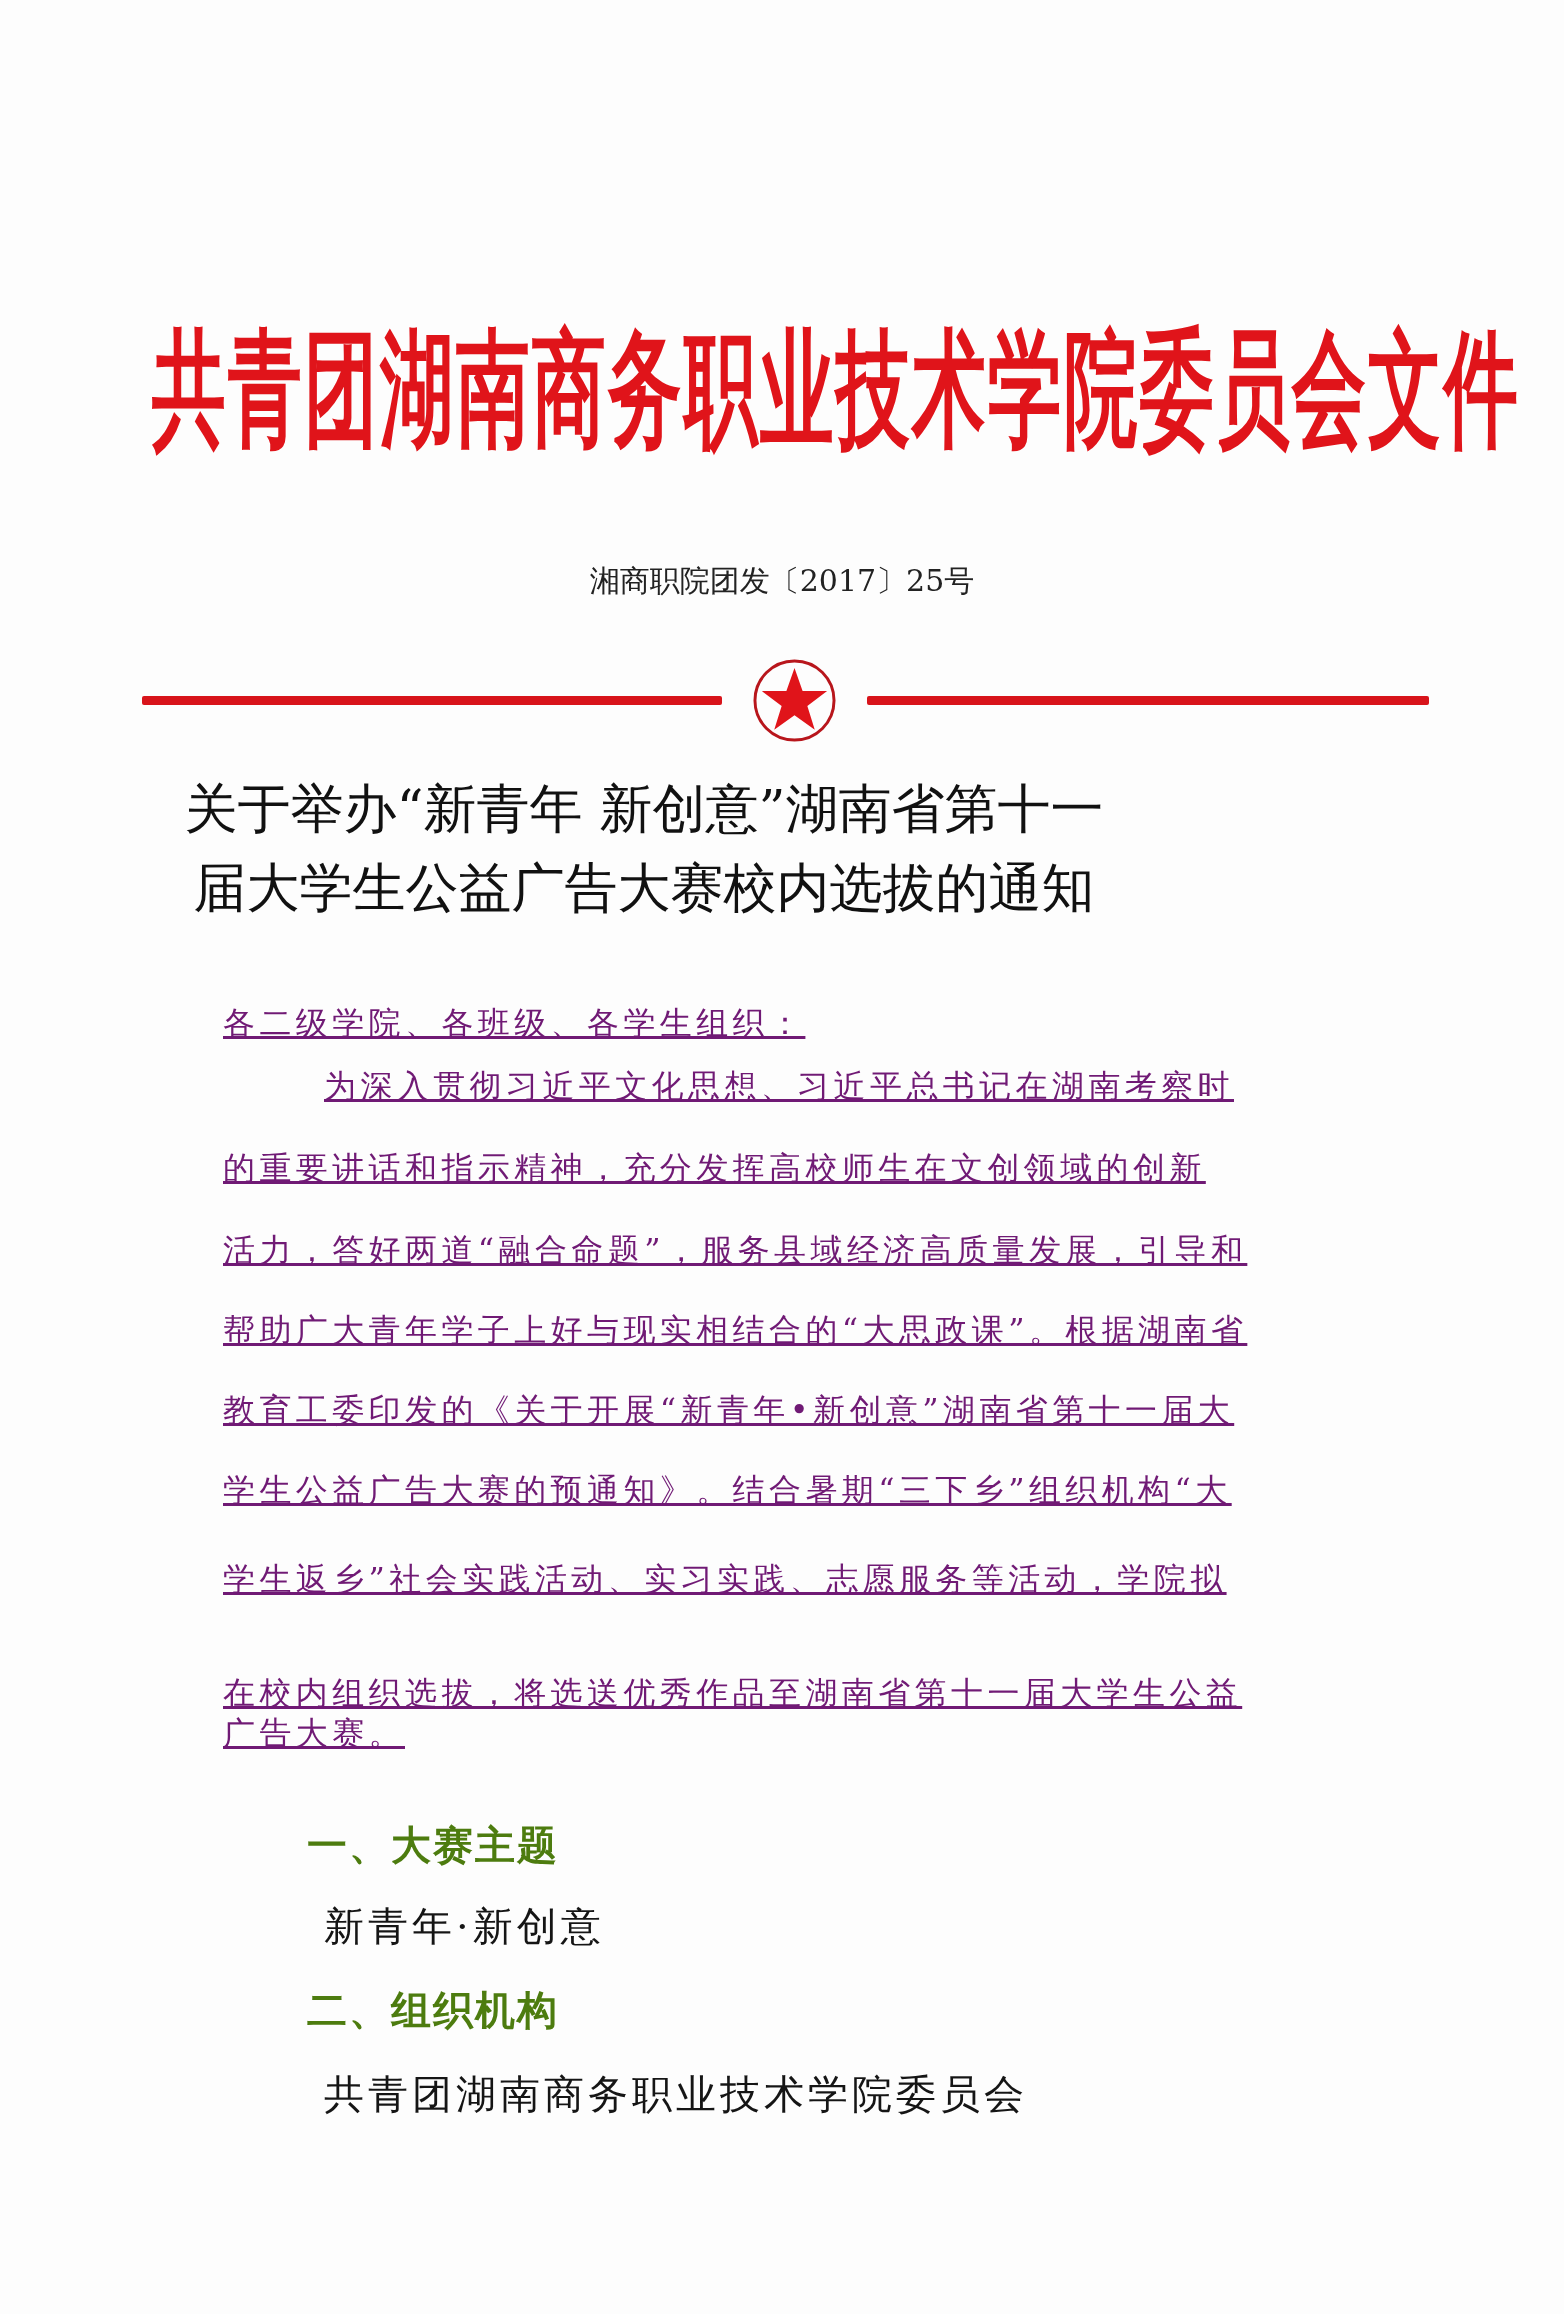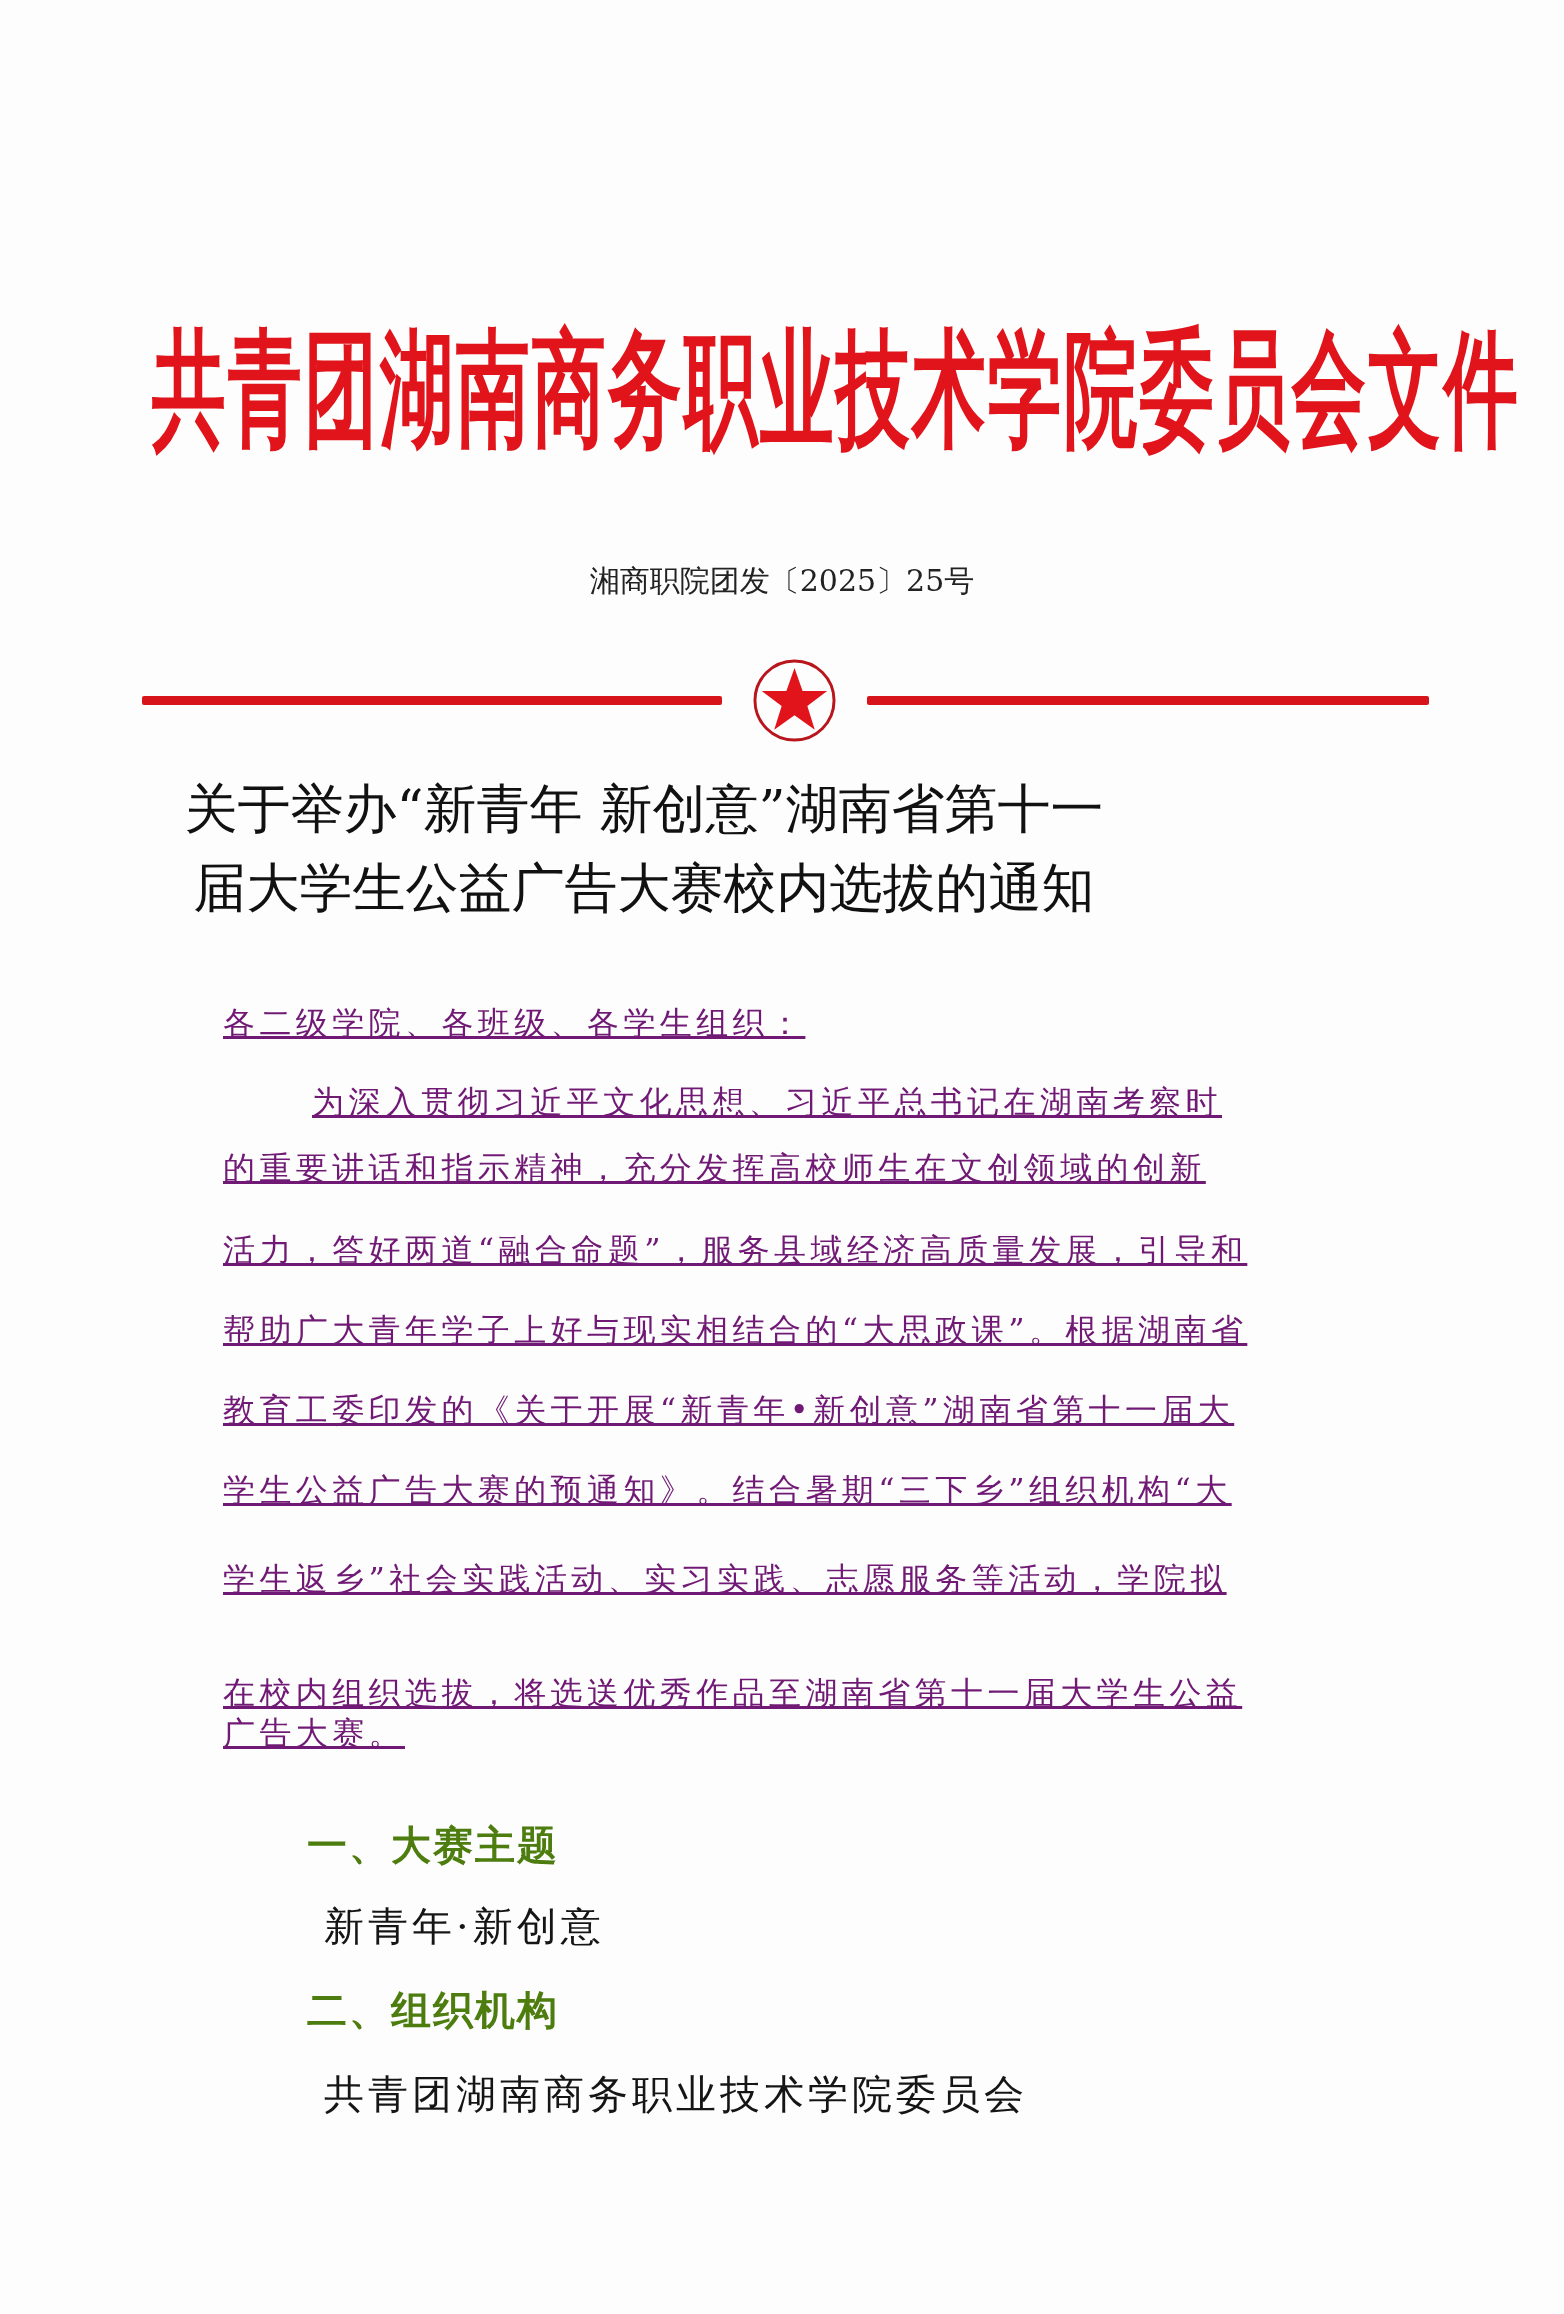--- a/index.html
+++ b/index.html
@@ -16,21 +16,21 @@
     letter-spacing:0;
   }
   .red-head span { display:inline-block; transform:scaleX(0.58); transform-origin:center; width:76px; text-align:center; }
   .docno { left:0; width:1564px; top:559px; text-align:center; font-size:30px; line-height:44px; color:#222; }
   .rule { position:absolute; height:9px; background:#d8141b; top:696px; border-radius:2px; }
   .emblem { position:absolute; left:752px; top:658px; width:85px; height:85px; }
   .title { left:0; width:1288px; text-align:center; font-size:53px; line-height:79px; color:#111; font-family:"DejaVu Serif", "Liberation Serif", serif; }
   .t1 { top:769px; }
   .t2 { top:848px; }
   .p { left:223px; font-size:32px; line-height:50px; letter-spacing:4.4px; color:#701a75;text-decoration:underline; }
-  .ind { left:312px;margin-top:16px; }
+  .ind { left:324px; }
   .h { left:307px; font-size:40px; line-height:50px; font-weight:bold; font-family:"DejaVu Sans", "Liberation Sans", sans-serif; letter-spacing:2px; color:#4d7c0f; }
   .plain { left:324px; font-size:40px; line-height:50px; letter-spacing:4px; color:#151515; }
 </style>
 </head>
 <body>
 
 <div class="abs red-head" id="redhead">
     <span>共</span>
     <span>青</span>
     <span>团</span>
@@ -44,21 +44,21 @@
     <span>术</span>
     <span>学</span>
     <span>院</span>
     <span>委</span>
     <span>员</span>
     <span>会</span>
     <span>文</span>
     <span>件</span>
   </div>
 
-<div class="abs docno">湘商职院团发〔2025〕25号</div>
+<div class="abs docno">湘商职院团发〔2017〕25号</div>
 
 <div class="rule" style="left:142px; width:580px;"></div>
 <svg class="emblem" viewBox="0 0 86 86">
   <circle cx="43" cy="43" r="40" fill="none" stroke="#b8161c" stroke-width="3"></circle>
   <polygon points="43,10 51.2,33.5 76,33.5 56,48.5 63.5,72.5 43,58 22.5,72.5 30,48.5 10,33.5 34.8,33.5" fill="#e0141a"></polygon>
 </svg>
 <div class="rule" style="left:867px; width:562px;"></div>
 
 <div class="abs title t1">关于举办“新青年 新创意”湖南省第十一</div>
 <div class="abs title t2">届大学生公益广告大赛校内选拔的通知</div>

